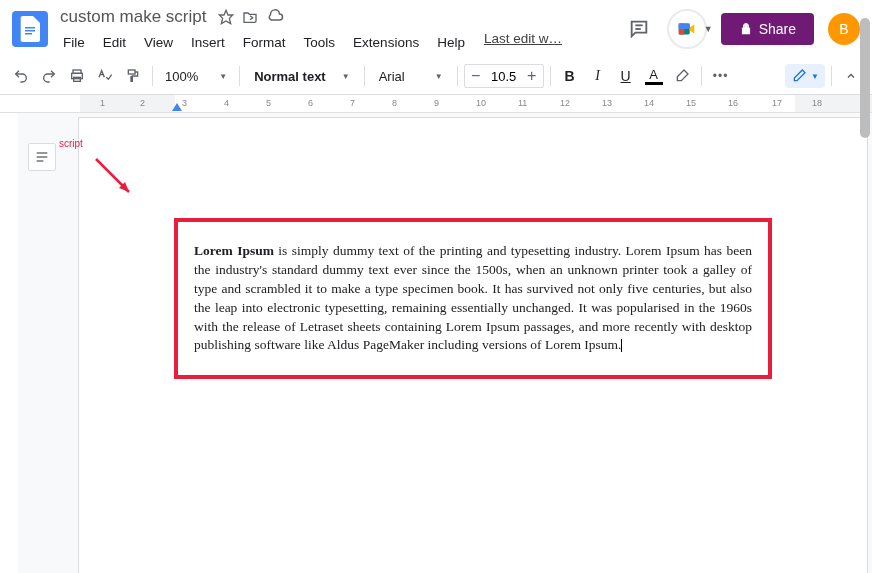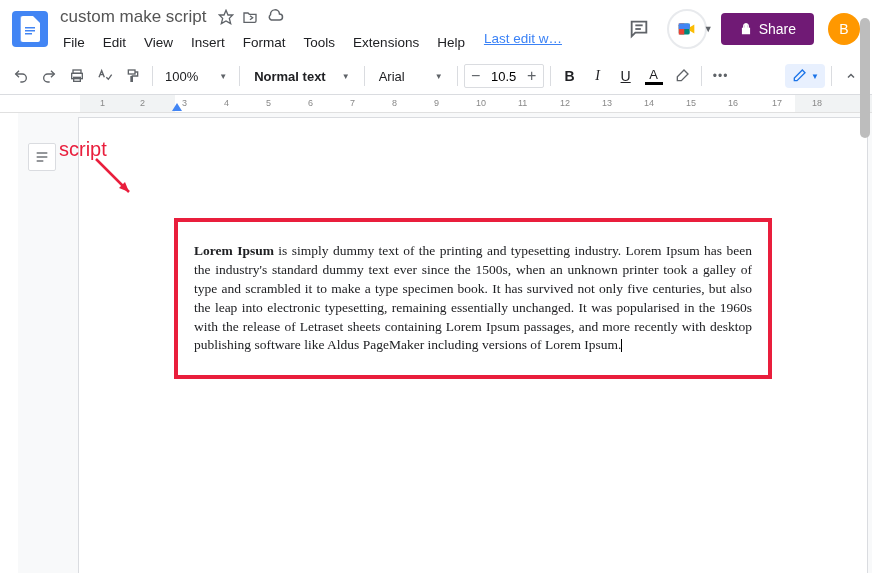--- a/index.html
+++ b/index.html
@@ -8,21 +8,21 @@
     
     .header { display: flex; align-items: center; padding: 6px 12px; height: 58px; }
     .docs-icon { width: 36px; height: 36px; background: #4285f4; border-radius: 4px; display: flex; align-items: center; justify-content: center; margin-right: 8px; }
     .docs-icon svg { fill: #fff; }
     .title-area { flex: 1; }
     .title-row { display: flex; align-items: center; gap: 8px; }
     .doc-title { font-size: 17px; color: #555; padding: 2px 4px; }
     .title-icon { color: #5f6368; cursor: pointer; display: flex; align-items: center; }
     .menu-row { display: flex; gap: 4px; margin-top: 2px; }
     .menu-item { font-size: 13.5px; color: #202124; padding: 4px 7px; cursor: pointer; border-radius: 4px; }
-    .last-edit { font-size: 13.5px; color: #3b82f6; text-decoration: underline; margin-left: 8px; cursor: pointer; }
+    .last-edit { font-size: 13.5px; color: #404040; text-decoration: underline; margin-left: 8px; cursor: pointer; }
     .header-right { display: flex; align-items: center; gap: 14px; }
     .header-icon { color: #5f6368; cursor: pointer; display: flex; align-items: center; justify-content: center; width: 28px; height: 28px; }
     .meet-icon { width: 40px; height: 40px; border-radius: 50%; border: 2px solid #e8eaed; display: flex; align-items: center; justify-content: center; position: relative; cursor: pointer; }
     .meet-caret { position: absolute; right: -8px; font-size: 9px; color: #5f6368; }
     .share-btn { background: #701a75; color: #fff; border: none; border-radius: 4px; padding: 8px 18px; font-size: 14px; font-weight: 500; cursor: pointer; display: flex; align-items: center; gap: 6px; }
     .avatar { width: 32px; height: 32px; border-radius: 50%; background: #ff9800; color: #fff; display: flex; align-items: center; justify-content: center; font-size: 14px; font-weight: 500; cursor: pointer; }
     
     
     .toolbar { display: flex; align-items: center; padding: 4px 8px; border-bottom: 1px solid #dadce0; gap: 2px; height: 37px; }
     .tb-btn { width: 26px; height: 26px; display: flex; align-items: center; justify-content: center; cursor: pointer; border-radius: 2px; color: #5f6368; }
@@ -45,21 +45,21 @@
     .ruler-white { position: absolute; left: 175px; width: 620px; top: 0; bottom: 0; background: #fff; }
     .ruler-mark { position: absolute; top: 3px; }
     .ruler-indent { position: absolute; top: 8px; left: 172px; width: 10px; height: 8px; }
     
     
     .doc-area { display: flex; height: calc(100% - 113px); background: #f8f9fa; }
     .ruler-left { width: 18px; background: #fff; position: relative; }
     .doc-scroll { flex: 1; overflow: auto; position: relative; }
     .outline-btn { position: absolute; left: 10px; top: 30px; width: 28px; height: 28px; border: 1px solid #dadce0; border-radius: 2px; display: flex; align-items: center; justify-content: center; cursor: pointer; background: #fff; color: #5f6368; }
     .page { width: 790px; min-height: 1000px; background: #fff; margin: 4px auto 0 60px; border: 1px solid #dadce0; position: relative; padding: 90px 95px; }
-    .annotation { position: absolute; top: 20px; left: -20px; color: #e91e3c; font-size: 20px; }
+    .annotation { position: absolute; top: 20px; left: -20px; color: #e91e3c; font-size: 10px; }
     .annotation-arrow { position: absolute; top: 36px; left: 12px; }
     .red-box { border: 4px solid #e91e3c; padding: 20px 16px; margin-top: 10px; font-family: Liberation Serif, serif; }
     .doc-text { font-size: 13.5px; line-height: 1.4; text-align: justify; color: #202124; }
     .doc-text .bold { font-weight: bold; }
     .cursor-blink { display: inline-block; width: 1px; height: 13px; background: #000; vertical-align: text-bottom; }
     .scroll-v { position: absolute; right: 2px; top: 0; bottom: 0; width: 12px; }
     .scroll-thumb-v { position: absolute; right: 0; top: 18px; width: 10px; height: 120px; background: #bdbdbd; border-radius: 6px; }
     
     svg { display: block; }
   </style>

